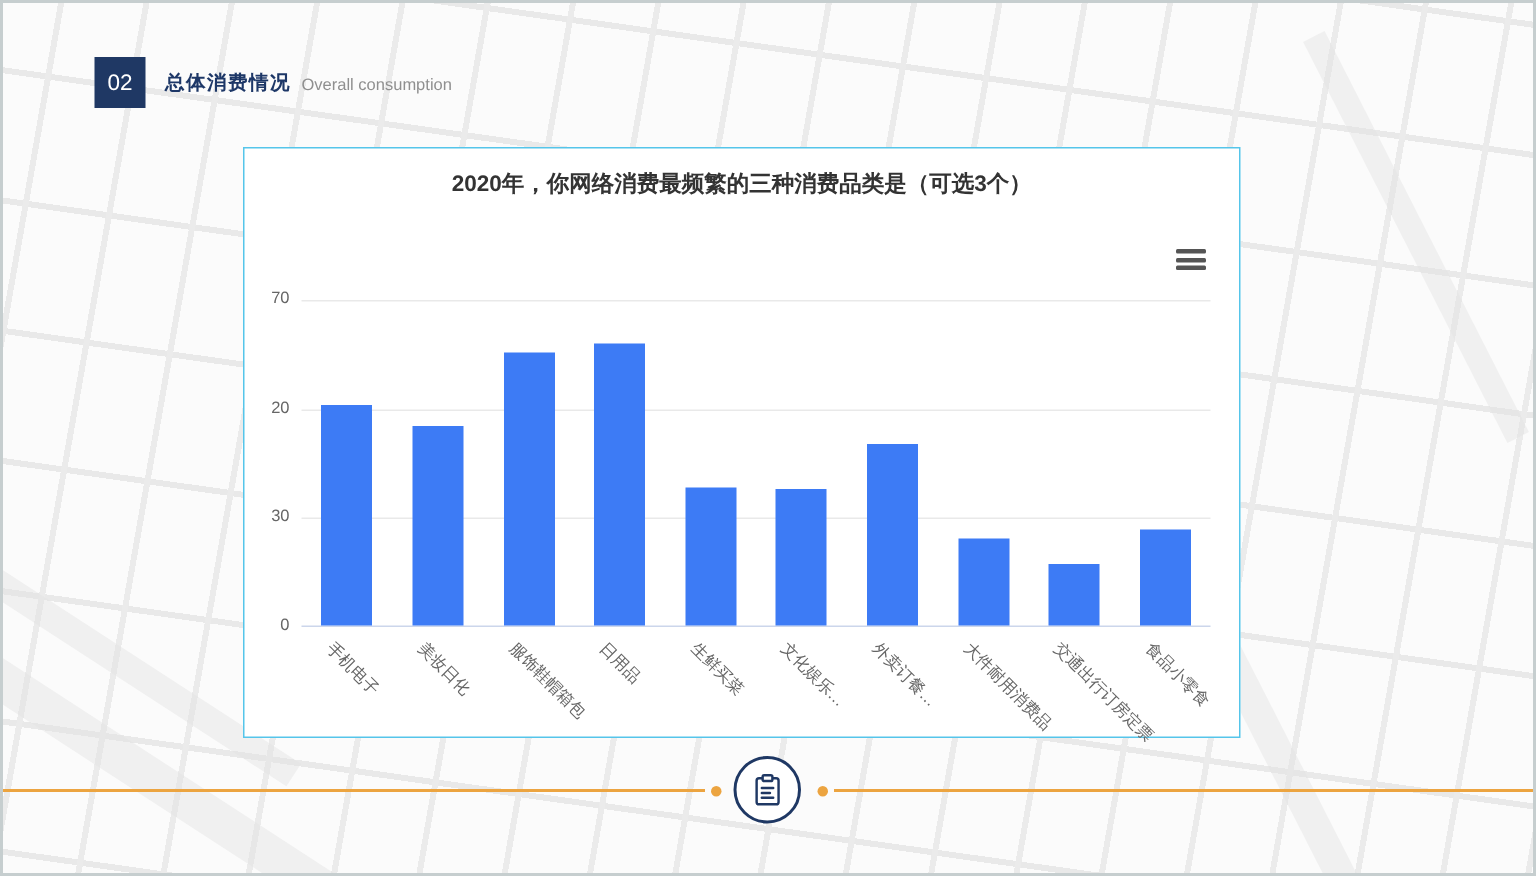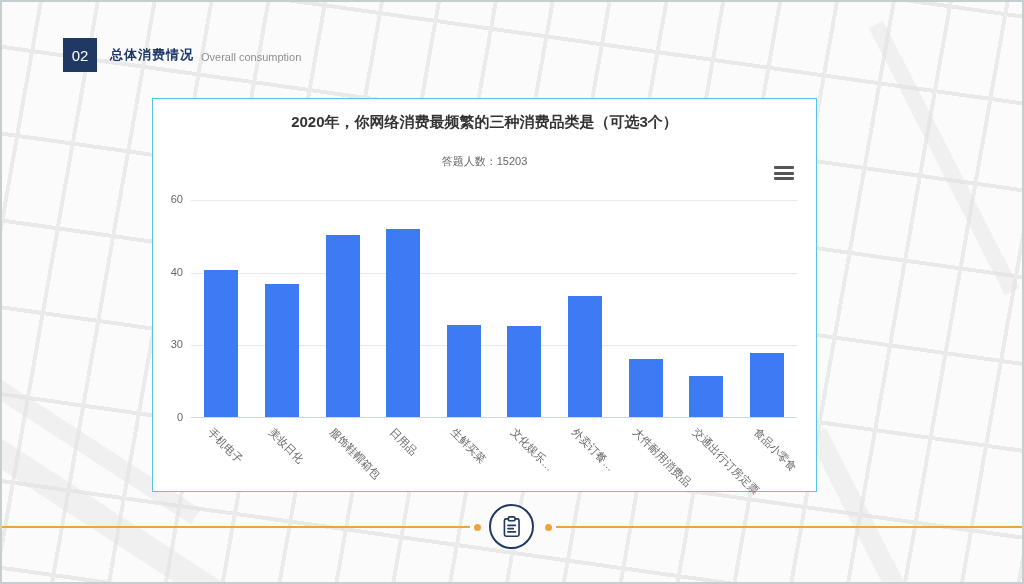--- a/index.html
+++ b/index.html
@@ -30,21 +30,21 @@
   .header { position:absolute; left:63px; top:38px; display:flex; align-items:center; z-index:10; }
   .section-num {
     width:34px; height:34px; background:#1f3864; color:#fff;
     font-size:15px; display:flex; align-items:center; justify-content:center;
   }
   .section-title-cn { margin-left:13px; font-size:13px; font-weight:bold; color:#1d3767; letter-spacing:1px; }
   .section-title-en { margin-left:7px; font-size:11px; color:#8f8f8f; position:relative; top:2px; }
 
   
   .chart-panel {
-    position:absolute; left:152px; top:98px; width:665px; height:394px;
+    position:absolute; left:162px; top:98px; width:665px; height:394px;
     background:#fff; border:1px solid #55c5ea; z-index:10;
   }
   .chart-title { position:absolute; top:14px; left:0; width:100%; text-align:center;
     font-size:15px; font-weight:bold; color:#333; }
   .chart-subtitle { position:absolute; top:55px; left:0; width:100%; text-align:center;
     font-size:11px; color:#666; }
   .export-btn { position:absolute; top:66px; right:22px; width:20px; height:16px;
     display:flex; flex-direction:column; justify-content:space-between; cursor:pointer; padding:1px 0; }
   .export-btn span { display:block; height:3px; background:#555; border-radius:1px; }
 
@@ -80,34 +80,33 @@
 <div class="frame"></div>
 
 <div class="header">
   <div class="section-num">02</div>
   <div class="section-title-cn">总体消费情况</div>
   <div class="section-title-en">Overall consumption</div>
 </div>
 
 <div class="chart-panel">
   <div class="chart-title">2020年，你网络消费最频繁的三种消费品类是（可选3个）</div>
-  <div class="chart-subtitle">答题人数：15203</div>
   <div class="export-btn">
     <span></span>
       <span></span>
       <span></span>
   </div>
   <div class="plot-area">
       <div class="y-axis-label" style="top: 211px;">0</div>
       <div class="gridline" style="top: 145.333px;"></div>
       <div class="y-axis-label" style="top: 138.333px;">30</div>
       <div class="gridline" style="top: 72.6667px;"></div>
-      <div class="y-axis-label" style="top: 65.6667px;">40</div>
+      <div class="y-axis-label" style="top: 65.6667px;">20</div>
       <div class="gridline" style="top: 0px;"></div>
-      <div class="y-axis-label" style="top: -7px;">60</div>
+      <div class="y-axis-label" style="top: -7px;">70</div>
       <div class="bar" style="left: 13.3px; height: 147.15px; background: rgb(61, 123, 245);"></div>
       <div class="bar" style="left: 73.9px; height: 132.617px; background: rgb(61, 123, 245);"></div>
       <div class="bar" style="left: 134.5px; height: 182.393px; background: rgb(61, 123, 245);"></div>
       <div class="bar" style="left: 195.1px; height: 188.207px; background: rgb(61, 123, 245);"></div>
       <div class="bar" style="left: 255.7px; height: 91.56px; background: rgb(61, 123, 245);"></div>
       <div class="bar" style="left: 316.3px; height: 90.8333px; background: rgb(61, 123, 245);"></div>
       <div class="bar" style="left: 376.9px; height: 121.353px; background: rgb(61, 123, 245);"></div>
       <div class="bar" style="left: 437.5px; height: 58.4967px; background: rgb(61, 123, 245);"></div>
       <div class="bar" style="left: 498.1px; height: 41.42px; background: rgb(61, 123, 245);"></div>
       <div class="bar" style="left: 558.7px; height: 64.31px; background: rgb(61, 123, 245);"></div>

